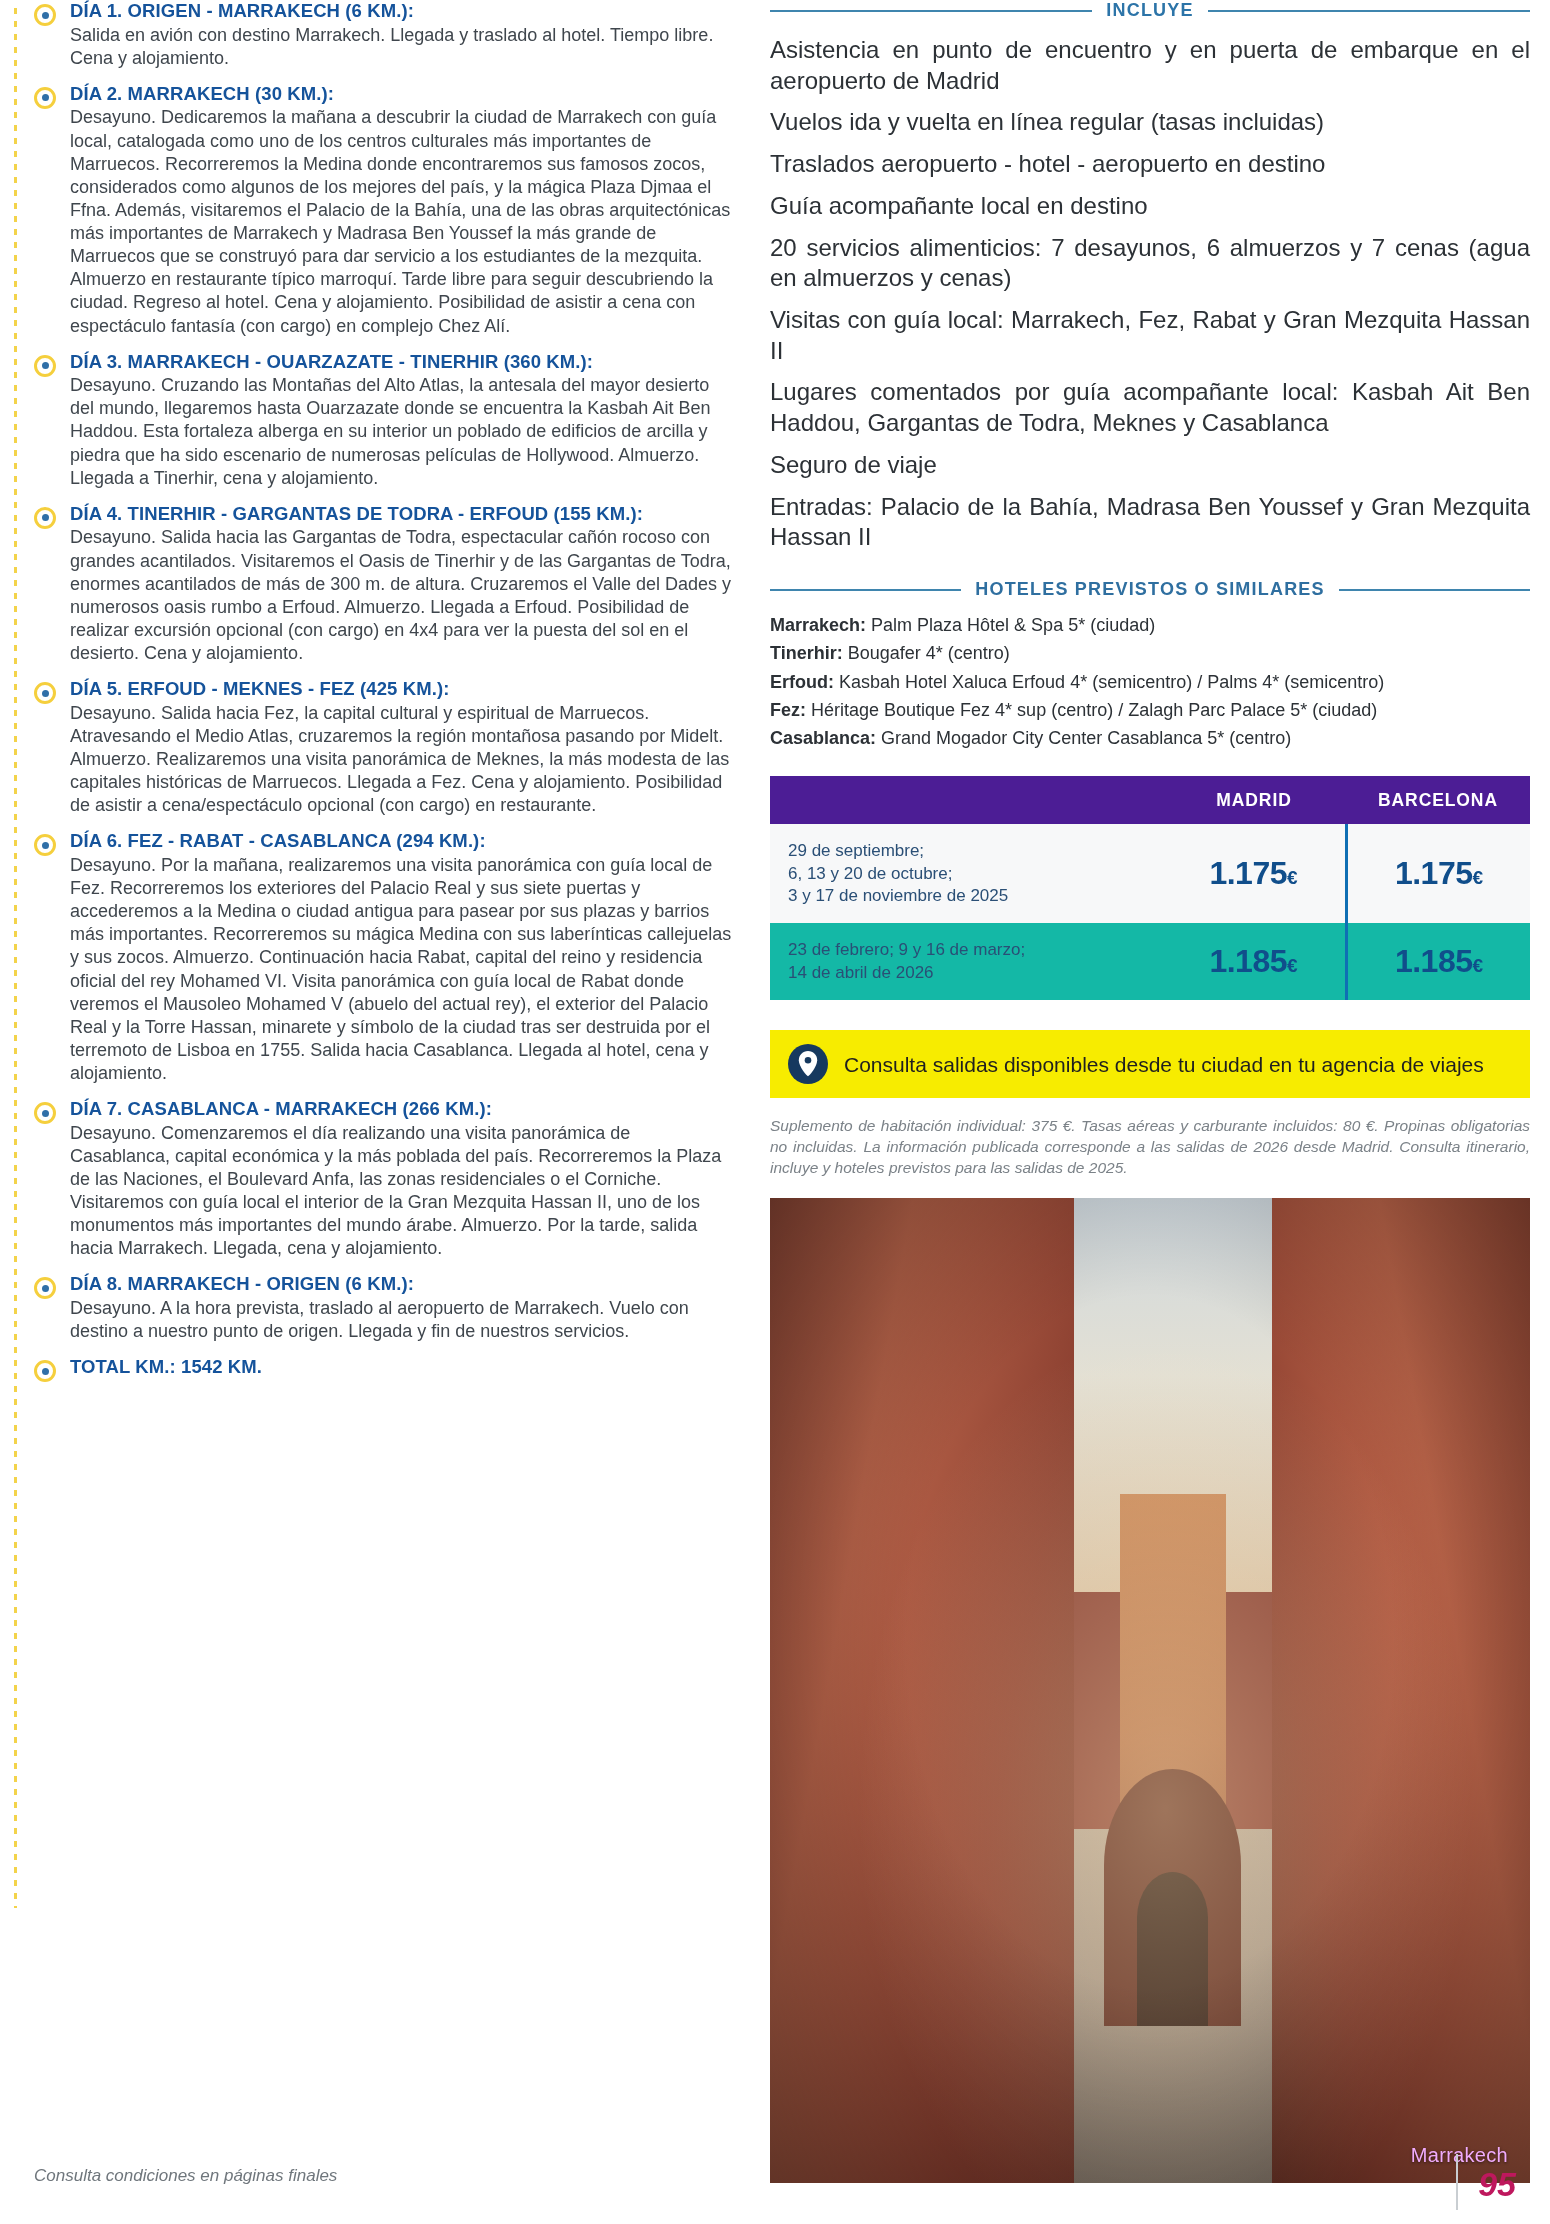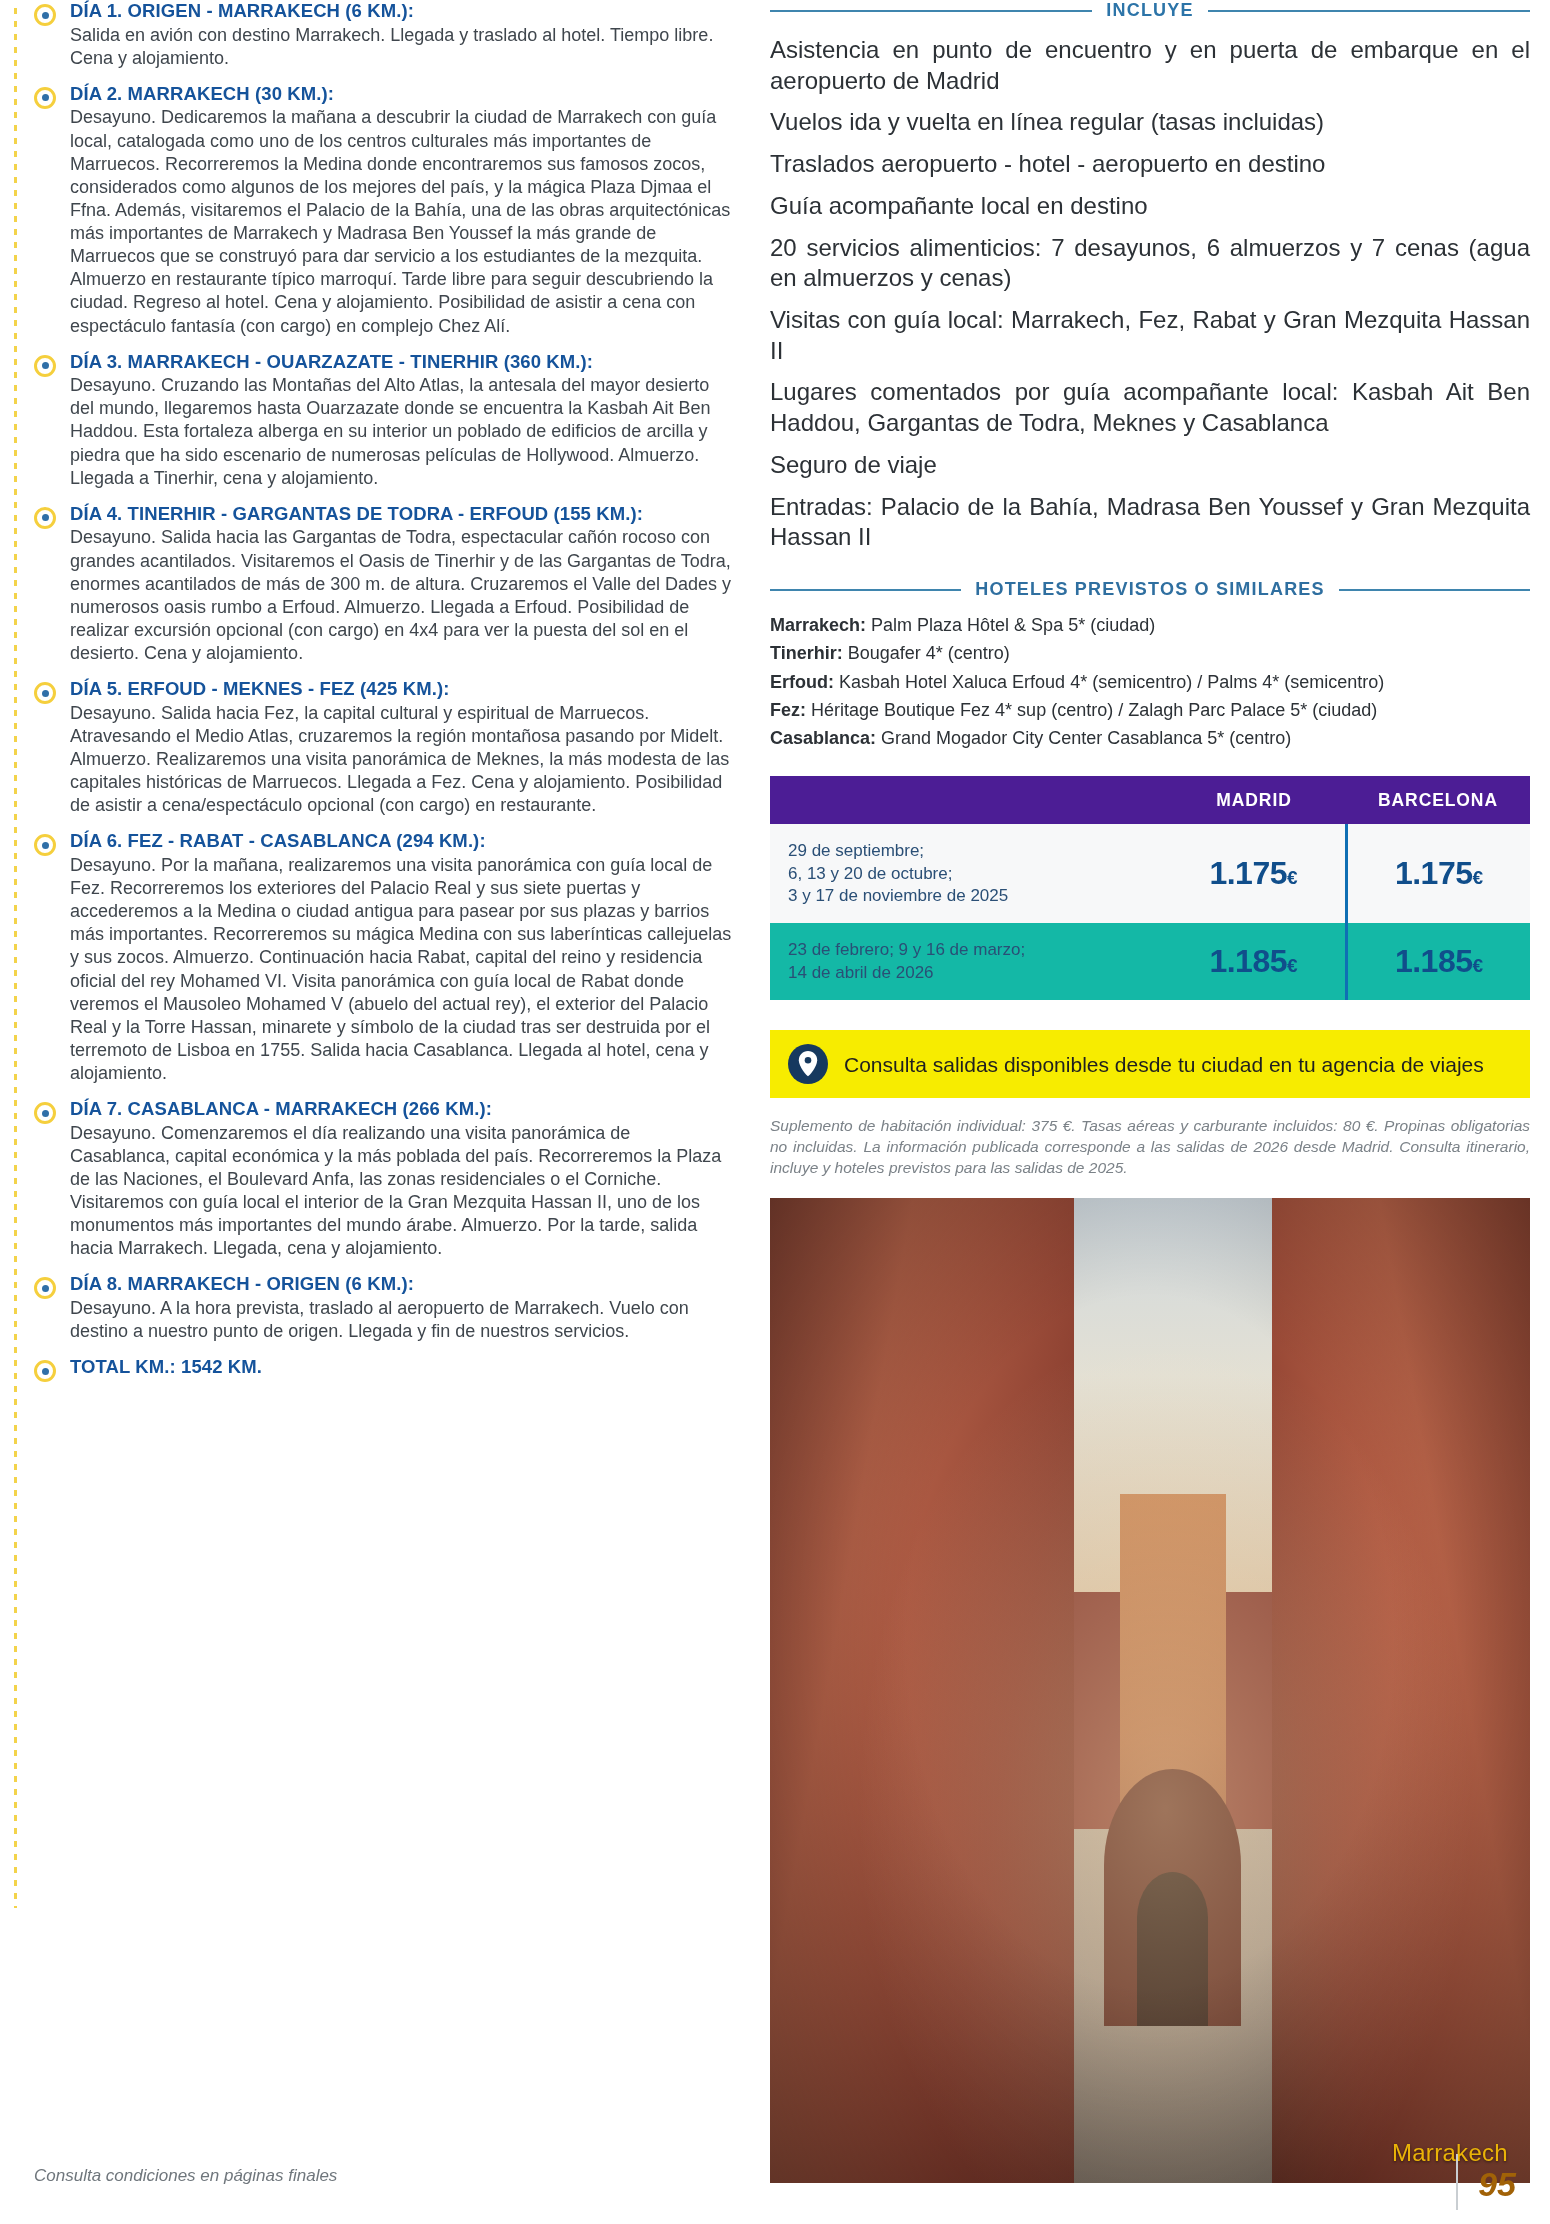--- a/index.html
+++ b/index.html
@@ -151,32 +151,32 @@
   .photo .glow {
     position:absolute; left:0; top:0; width:100%; height:100%;
     background:radial-gradient(ellipse at 52% 62%, rgba(255,228,180,.40) 0%, rgba(0,0,0,0) 55%);
   }
   .photo .vig {
     position:absolute; left:0; top:0; width:100%; height:100%;
     background:radial-gradient(ellipse at 50% 45%, rgba(0,0,0,0) 45%, rgba(0,0,0,.45) 100%);
   }
   .photo .caption {
     position:absolute; right:22px; bottom:16px;
-    color:#eab308; font-size:24px; letter-spacing:.3px;
+    color:#f0abfc; font-size:20px; letter-spacing:.3px;
     text-shadow:0 1px 3px rgba(0,0,0,.6);
   }
 
   
   .footer-note {
     position:absolute; left:34px; bottom:38px;
     font-size:17px; color:#6f767c; font-style:italic;
   }
   .pageno {
     position:absolute; right:34px; bottom:20px;
-    font-size:34px; font-weight:bold; color:#a16207; font-style:italic;
+    font-size:34px; font-weight:bold; color:#be185d; font-style:italic;
     padding-left:20px;
   }
   .pageno-rule {
     position:absolute; right:92px; bottom:14px; width:2px; height:56px;
     background:#c9ced2;
   }
 </style>
 </head>
 <body>
 

